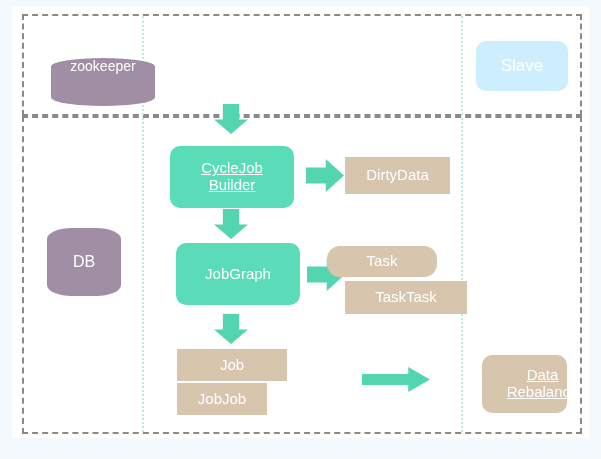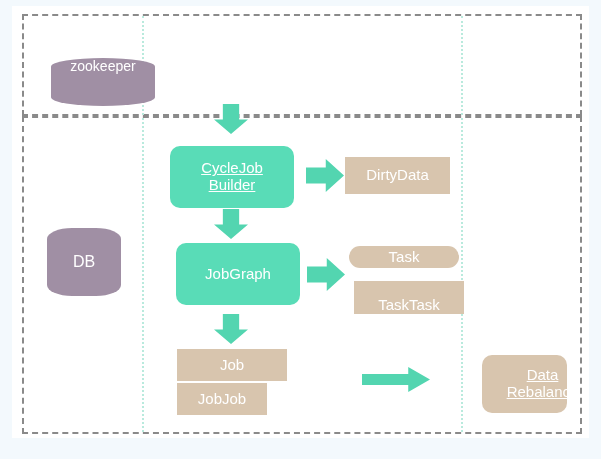--- a/index.html
+++ b/index.html
@@ -140,20 +140,23 @@
   <div class="vdiv" id="vdiv-left-top"></div>
   <div class="vdiv" id="vdiv-right-top"></div>
   <div class="vdiv" id="vdiv-left-bottom"></div>
   <div class="vdiv" id="vdiv-right-bottom"></div>
 
   <div class="db-cyl" style="left:31px; top:58px; width:104px; height:48px;">
     <span>zookeeper</span>
   </div>
 
 
+  <div class="node node-slave" style="left:476px; top:41px; width:92px; height:50px;">
+    <span>Slave</span>
+  </div>
 
   <div class="arrow arrow-down" style="left:214px; top:104px; width:34px; height:30px;"></div>
 
   <div class="db-barrel" style="left:47px; top:228px; width:74px; height:68px;">
     <span>DB</span>
   </div>
 
   <div class="node node-teal two-line" style="left:170px; top:146px; width:124px; height:62px;">
     <span>CycleJob
 Builder</span>
@@ -166,25 +169,25 @@
   </div>
 
   <div class="arrow arrow-down" style="left:214px; top:209px; width:34px; height:30px;"></div>
 
   <div class="node node-teal" style="left:176px; top:243px; width:124px; height:62px;">
     <span>JobGraph</span>
   </div>
 
   <div class="arrow arrow-right-fat" style="left:307px; top:258px; width:38px; height:33px;"></div>
 
-  <div class="node node-tan" style="left:349px; top:246px; width:110px; height:22px;border-radius:13px;">
+  <div class="node node-tan" style="left:327px; top:246px; width:110px; height:31px;border-radius:13px;">
     <span>Task</span>
   </div>
 
-  <div class="node node-tan" style="left:354px; top:281px; width:110px; height:33px;align-items:flex-end;">
+  <div class="node node-tan" style="left:345px; top:281px; width:122px; height:33px;">
     <span>TaskTask</span>
   </div>
 
   <div class="arrow arrow-down" style="left:214px; top:314px; width:34px; height:30px;"></div>
 
   <div class="node node-tan" style="left:177px; top:349px; width:110px; height:32px;">
     <span>Job</span>
   </div>
 
   <div class="node node-tan" style="left:177px; top:383px; width:90px; height:32px;">

